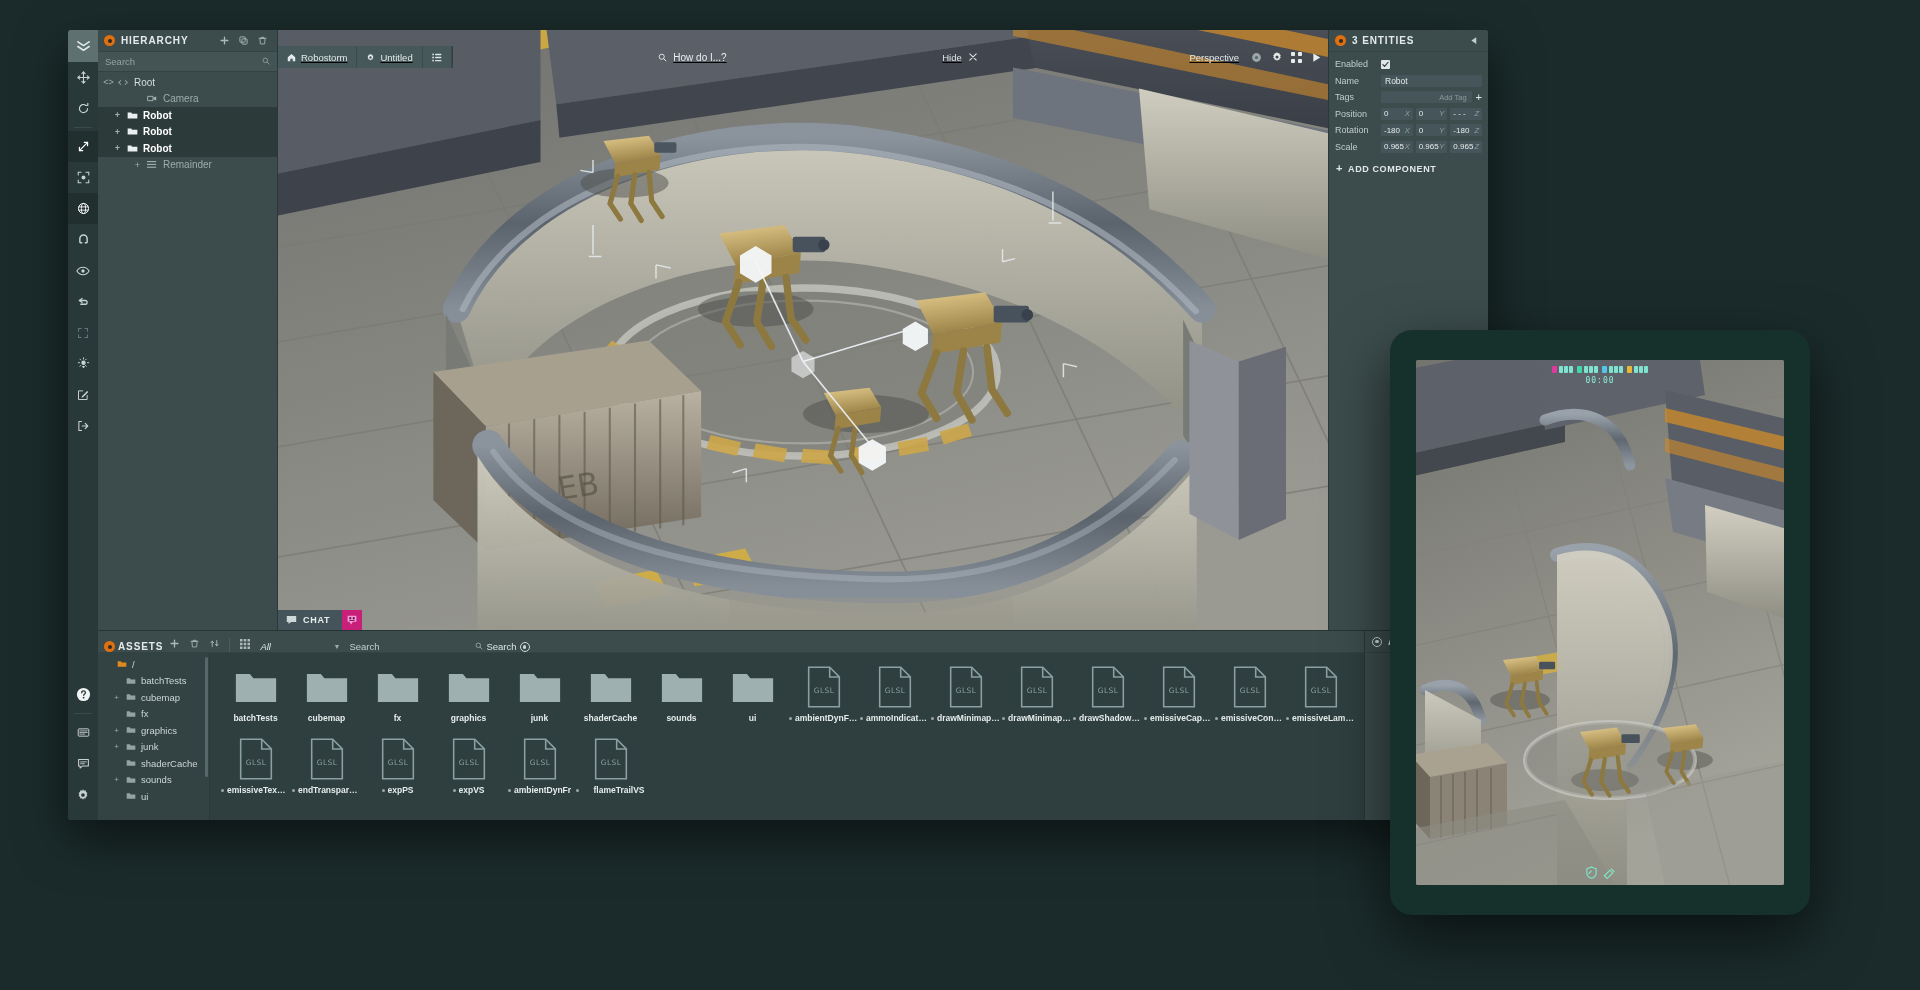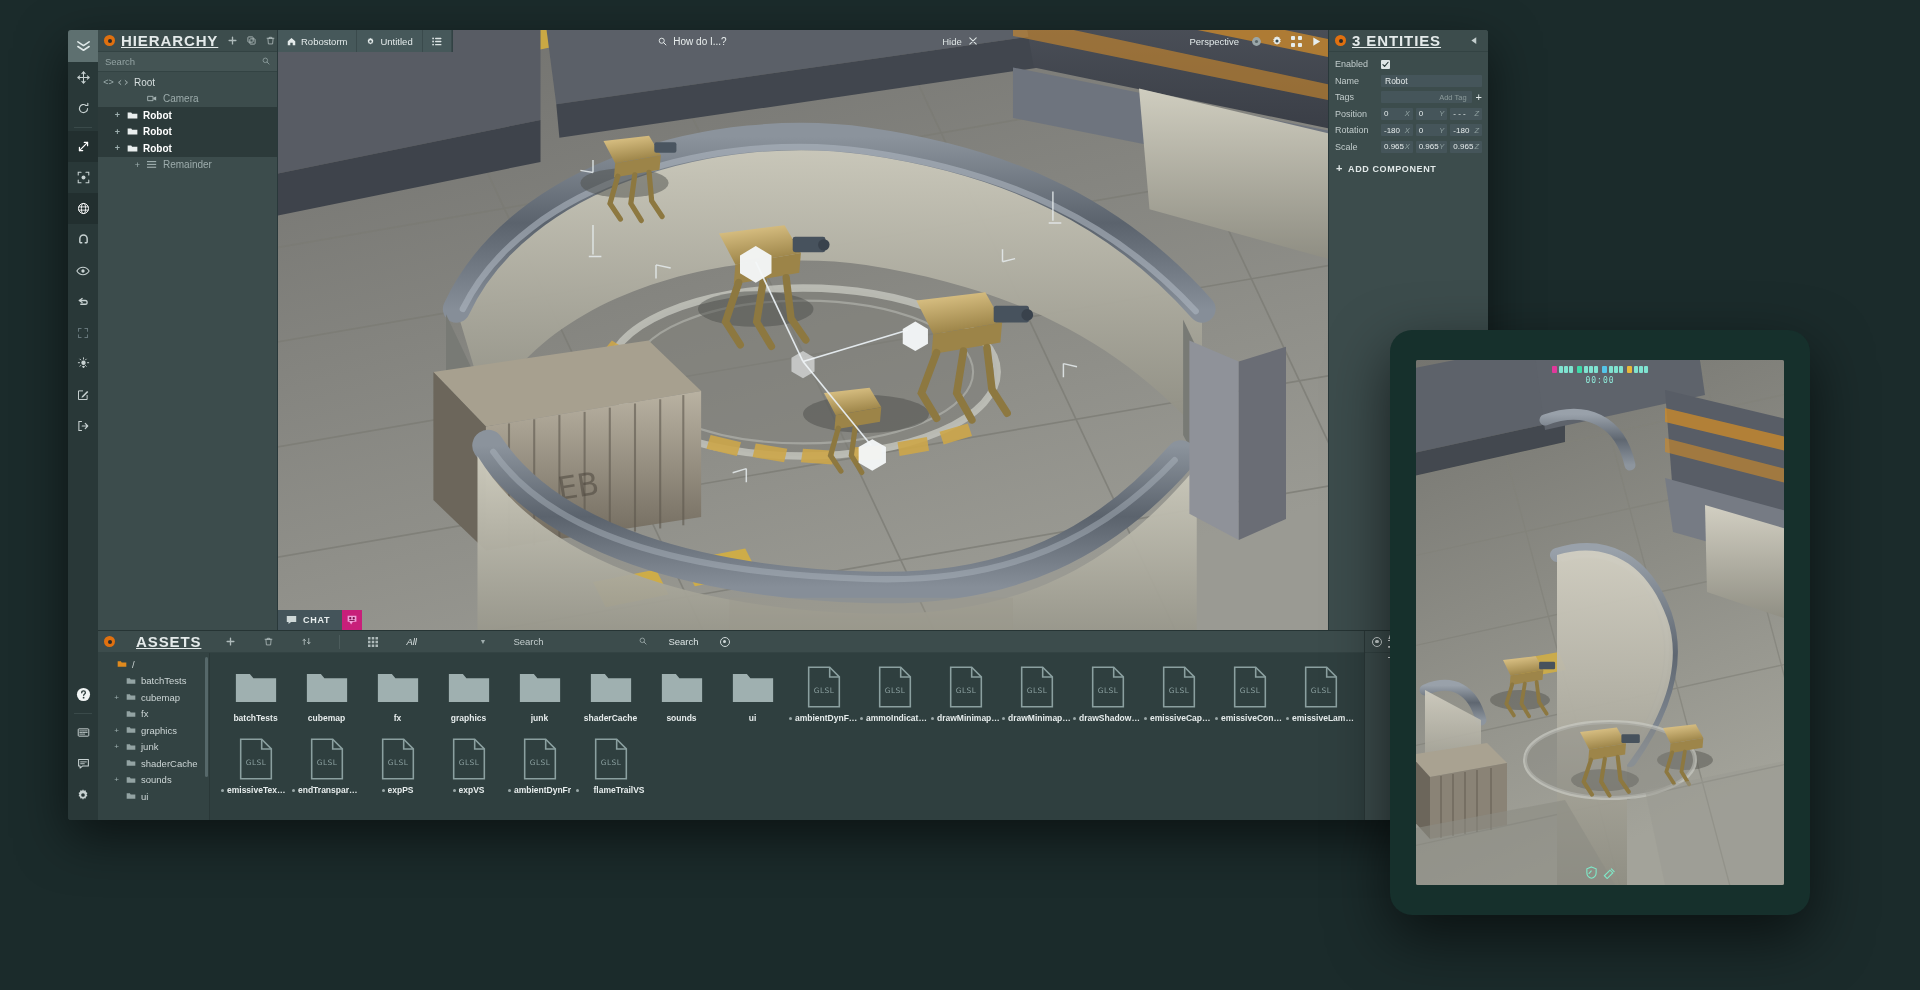--- a/index.html
+++ b/index.html
@@ -67,22 +67,22 @@
   }
   .dot-ico {
     width: 11px; height: 11px; border-radius: 50%;
     background: #e0700f; flex: none; position: relative;
   }
   .dot-ico::after {
     content: ''; position: absolute; left: 3.5px; top: 3.5px;
     width: 4px; height: 4px; border-radius: 50%; background: #2a2a2a;
   }
   .panel-title {
-    font-size: 15px; font-weight: bold; letter-spacing: .9px;
-    color: #e4eaea; text-transform: uppercase; text-decoration: underline;
+    font-size: 10px; font-weight: bold; letter-spacing: .9px;
+    color: #e4eaea; text-transform: uppercase;
   }
   .head-icons { margin-left: auto; display: flex; gap: 2px; }
   .hicon {
     width: 17px; height: 17px; display: flex; align-items: center;
     justify-content: center; color: #aebaba; cursor: pointer; border-radius: 2px;
   }
   #hier-search {
     height: 20px; display: flex; align-items: center;
     padding: 0 7px; background: #445454;
     border-bottom: 1px solid #334343;
@@ -99,23 +99,23 @@
   .tree-row .twisty { width: 11px; text-align: center; color: #9fb0b0; font-size: 9px; flex:none;}
   .tree-row .ic { width: 12px; flex: none; display:flex; align-items:center; }
   .tree-row.dimtext { color: #9dacac; margin-left: 20px; }
 
   
   #viewport { flex: 1; position: relative; min-width: 0; overflow: hidden; }
   #vp-canvas { position: absolute; inset: 0; }
 
   
   #vp-topbar {
-    position: absolute; top: 0; left: 0; right: 0; height: 22px;
+    position: absolute; top: 16px; left: 0; right: 0; height: 22px;
     display: flex; align-items: center; gap: 8px;
-    z-index: 6; pointer-events: none;
+    z-index: 6; pointer-events: none; text-decoration: underline;
   }
   #vp-topbar > * { pointer-events: auto; }
   .tabgroup {
     display: flex; align-items: center; height: 22px;
     background: #46585a; border-right: 1px solid #324244;
   }
   .vtab {
     display: flex; align-items: center; gap: 5px;
     padding: 0 9px; height: 22px; font-size: 9.5px; color: #e3eaea;
     cursor: pointer; border-right: 1px solid #3a4a4c;
@@ -204,21 +204,21 @@
   }
   .plus-g { color: #e2e9e9; font-size: 11px; line-height: 1; }
 
   
   #bottom-area {
     height: 190px; flex: none; display: flex;
     background: #2f3f3f; border-top: 1px solid #263434;
   }
   #assets-panel { flex: 1; display: flex; flex-direction: column; min-width: 0; }
   #assets-head {
-    height: 22px; display: flex; align-items: center; gap: 21px;
+    height: 22px; display: flex; align-items: flex-end; gap: 3px;
     padding: 0 6px; background: #3c4c4c; border-bottom: 1px solid #334343;
   }
   #assets-head .sep { width: 1px; height: 14px; background: #4c5c5c; margin: 0 3px; }
   .filter-sel {
     display: flex; align-items: center; width: 84px;
     font-size: 9.5px; color: #dbe3e3; cursor: pointer; padding-left: 4px; font-style: italic;
   }
   .filter-sel .carat { margin-left: auto; font-size: 7px; color: #9fadad; }
   .assets-search {
     display: flex; align-items: center; width: 140px;

